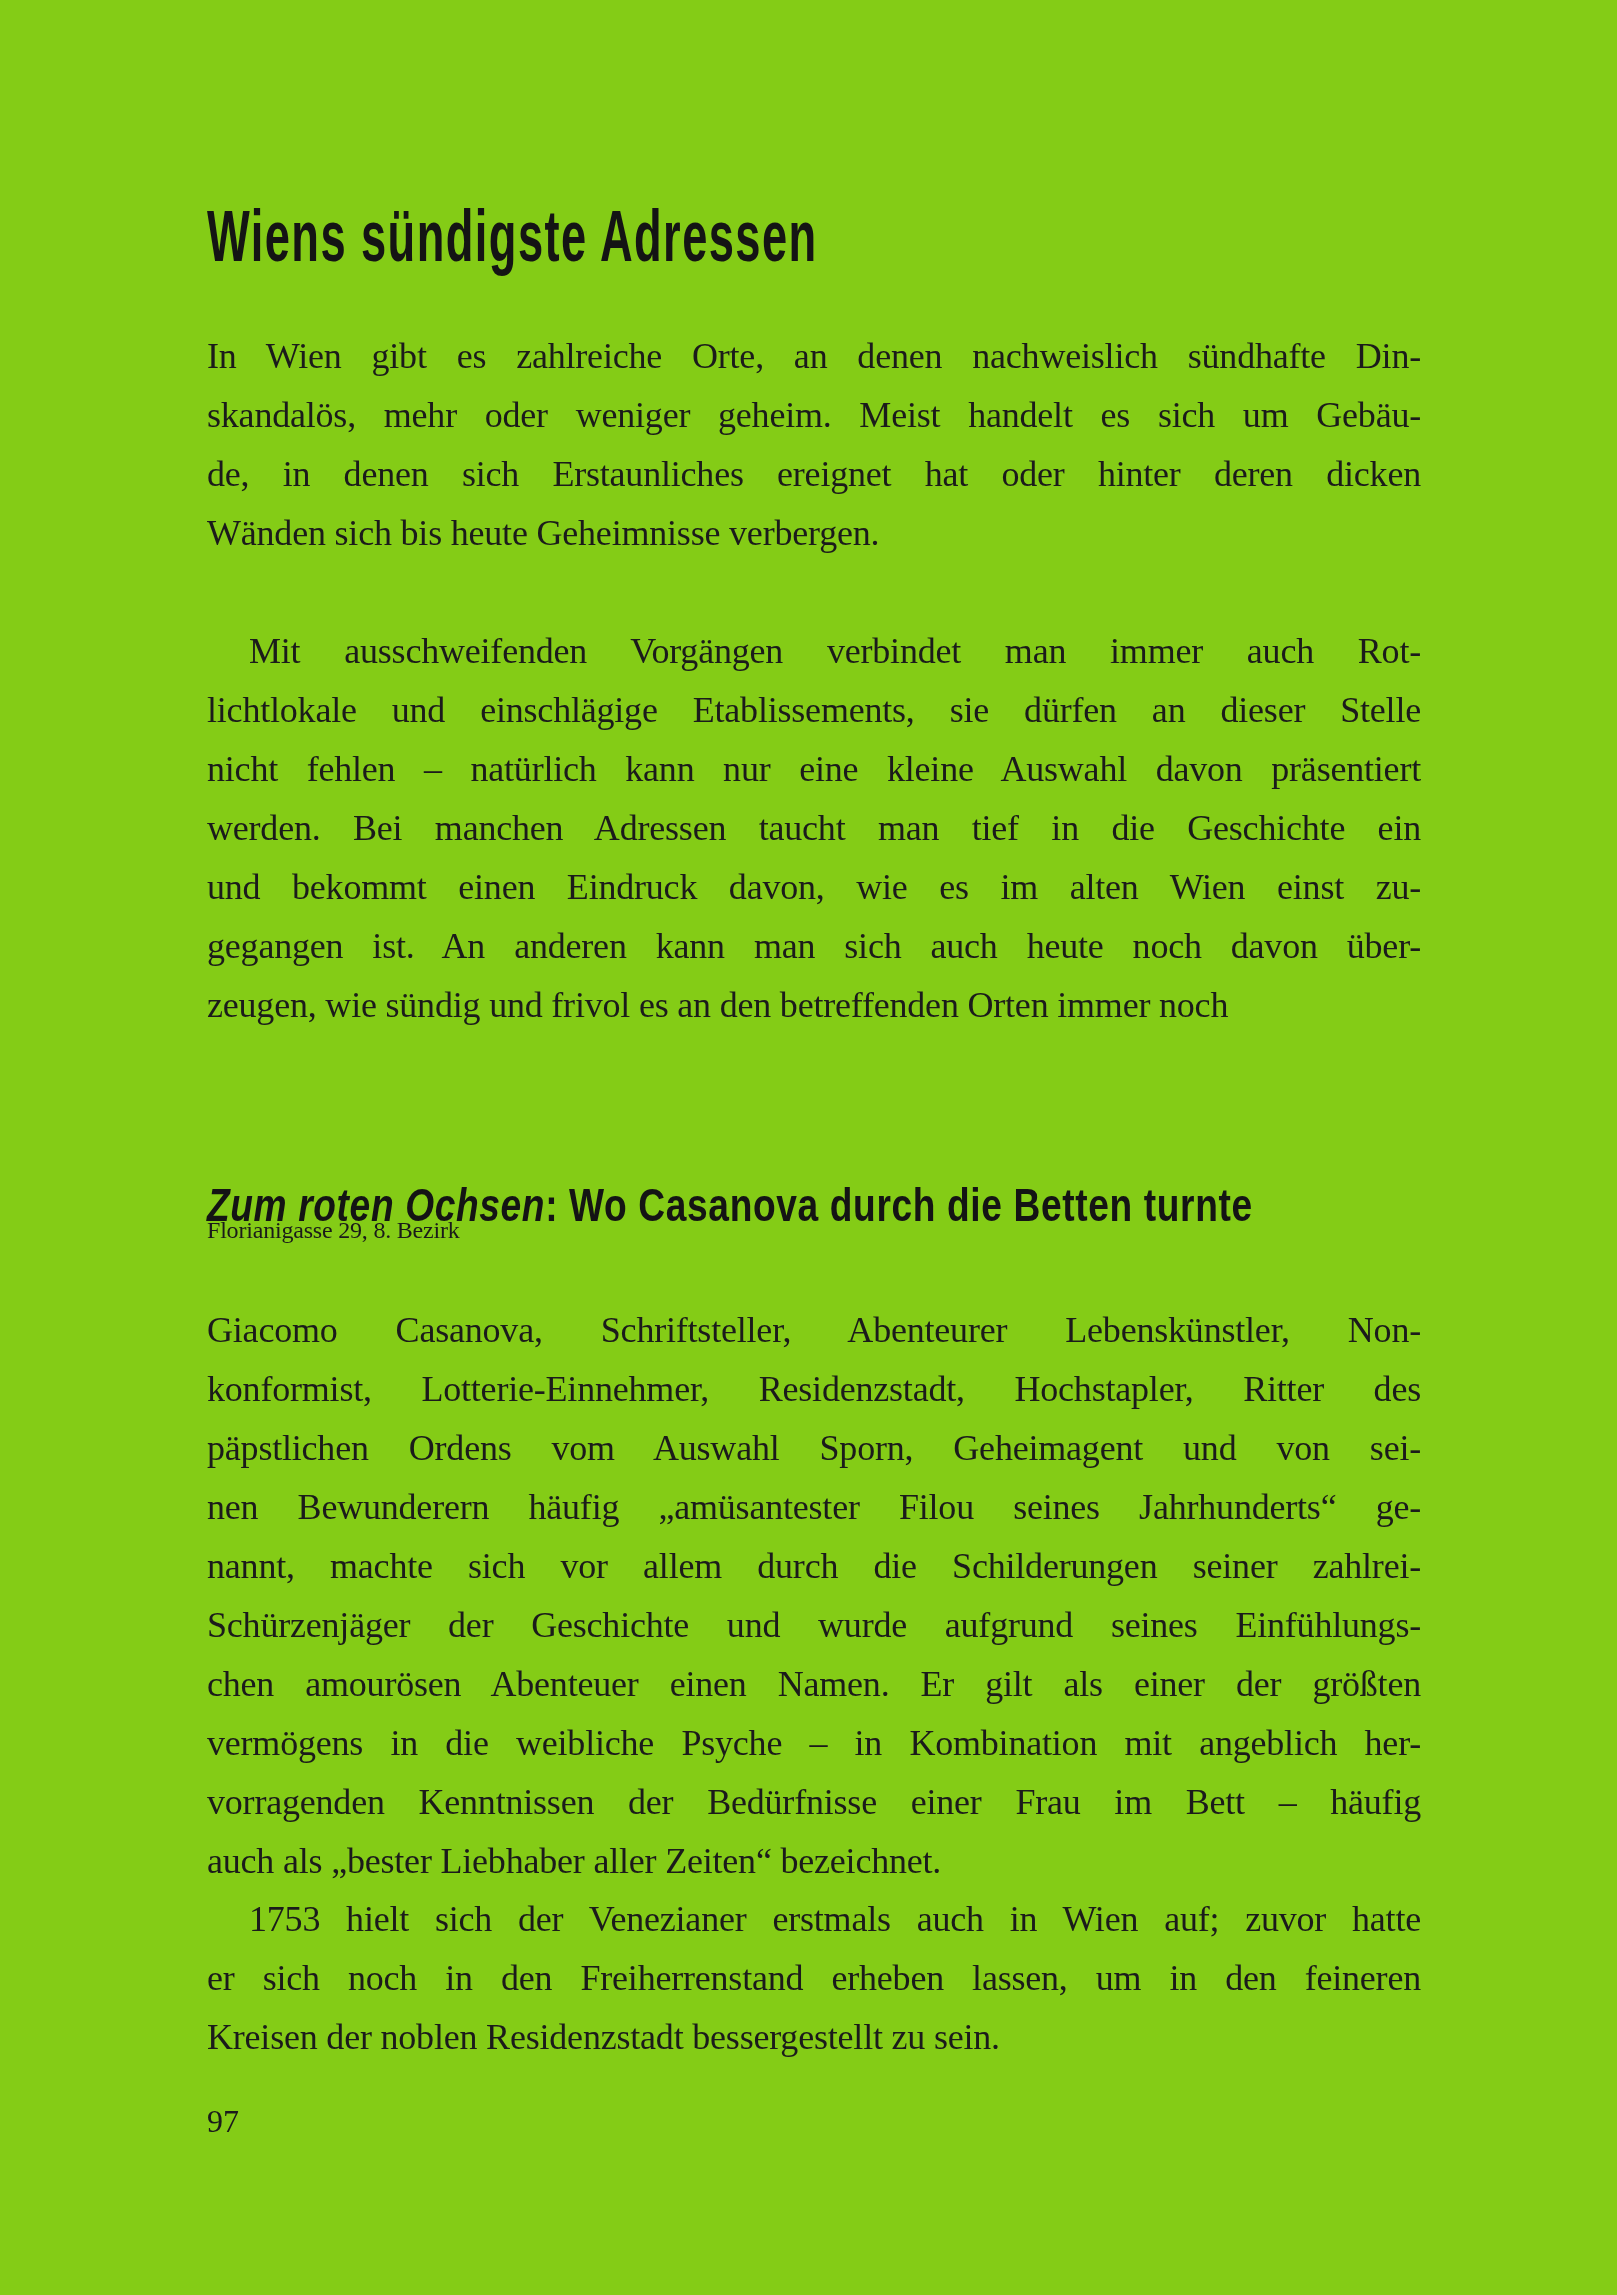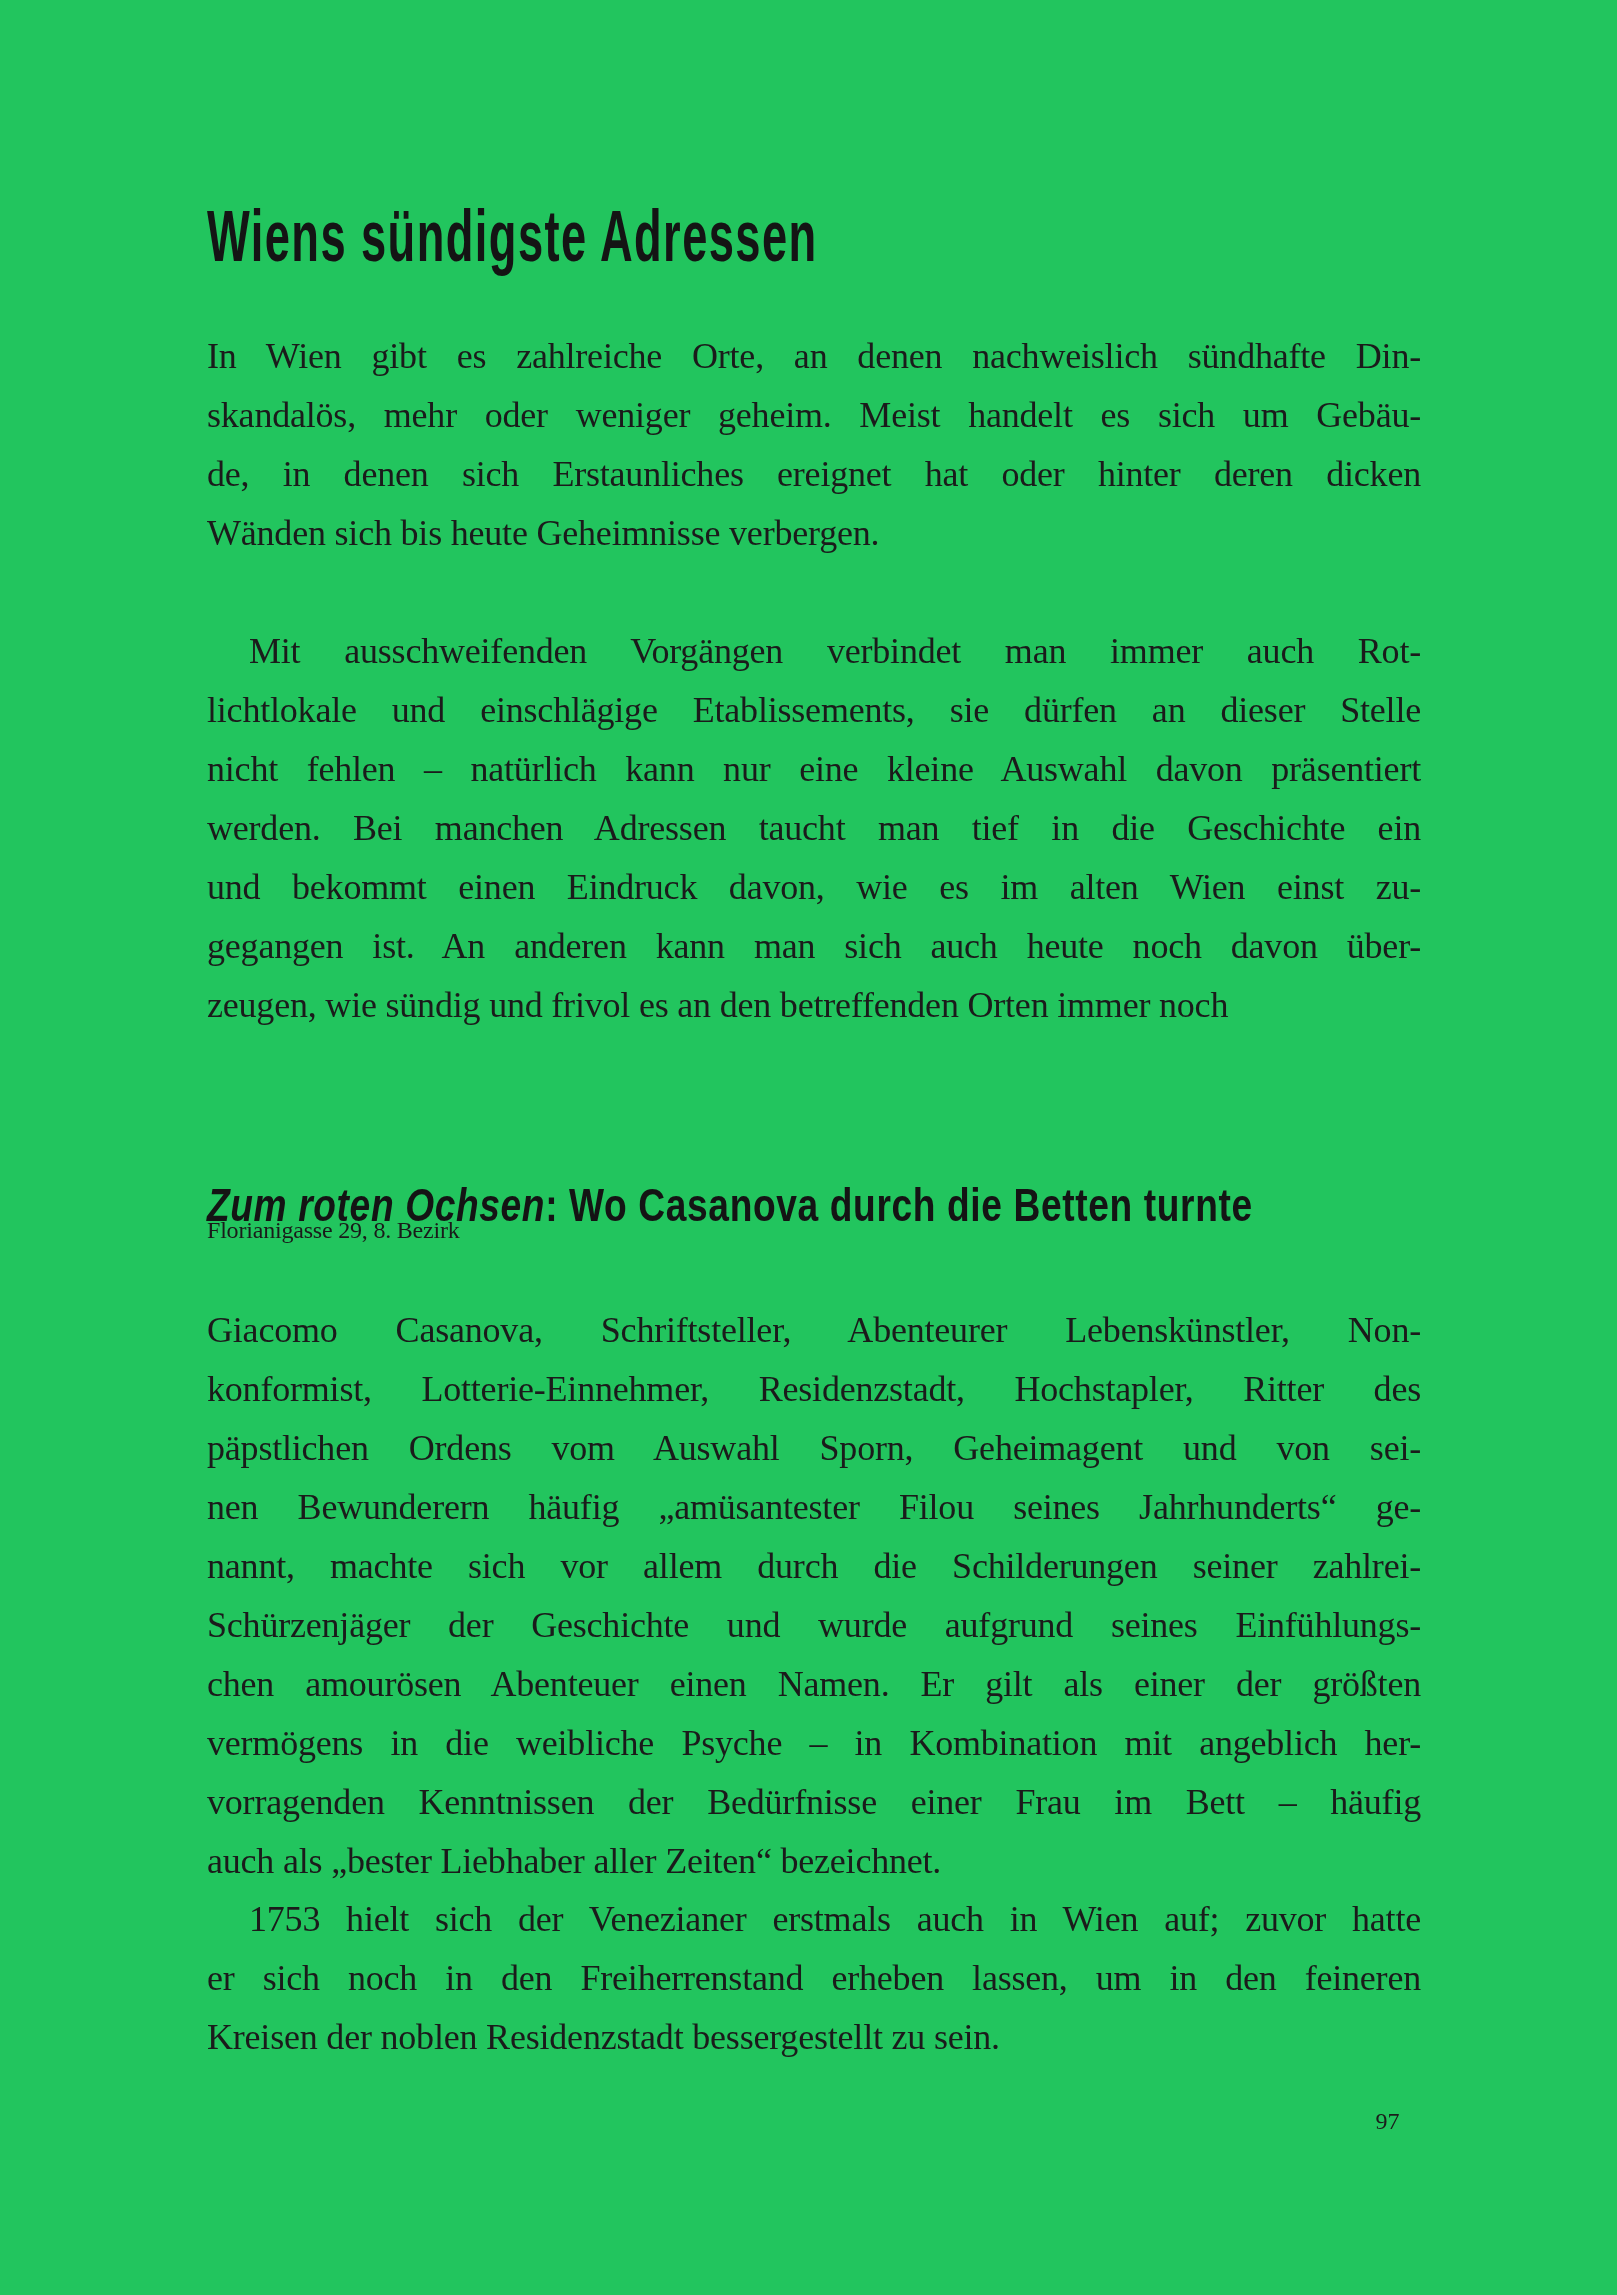--- a/index.html
+++ b/index.html
@@ -4,21 +4,21 @@
 <style>
   html, body {
     margin: 0;
     padding: 0;
     background: #ffffff;
   }
   .book-page {
     position: relative;
     width: 1618px;
     height: 2295px;
-    background: #22c55e;
+    background: #84cc16;
     color: #1a1a1a;
     font-family: "Liberation Serif", serif;
     overflow: hidden;
     text-decoration: underline;
   }
   .col {
     position: absolute;
     left: 207px;
     width: 1214px;
   }
@@ -75,23 +75,22 @@
     font-size: 24px;
     line-height: 59px;
     letter-spacing: -0.2px;
   }
   .p-intro-1   { top: 327px; }
   .p-intro-2   { top: 622px; }
   .p-section-1 { top: 1301px; }
   .p-section-2 { top: 1890px; }
   .page-number {
     top: 2098px;
-    font-size: 24px;
+    font-size: 32px;
     line-height: 46px;
-    text-align: right;
     padding-right: 21.4px;
     box-sizing: border-box;
     color: #1b1b1b;
   }
 </style>
 </head>
 <body>
 
 <div class="book-page">
 

